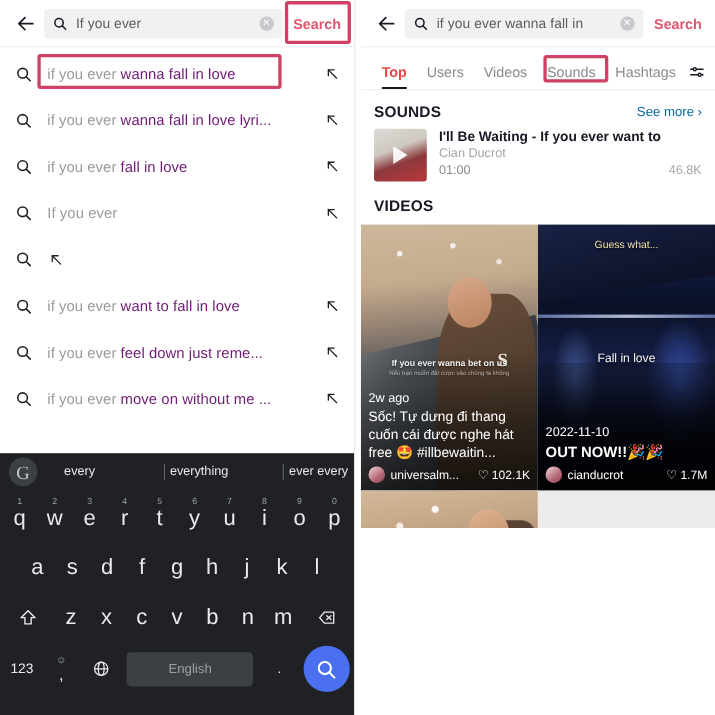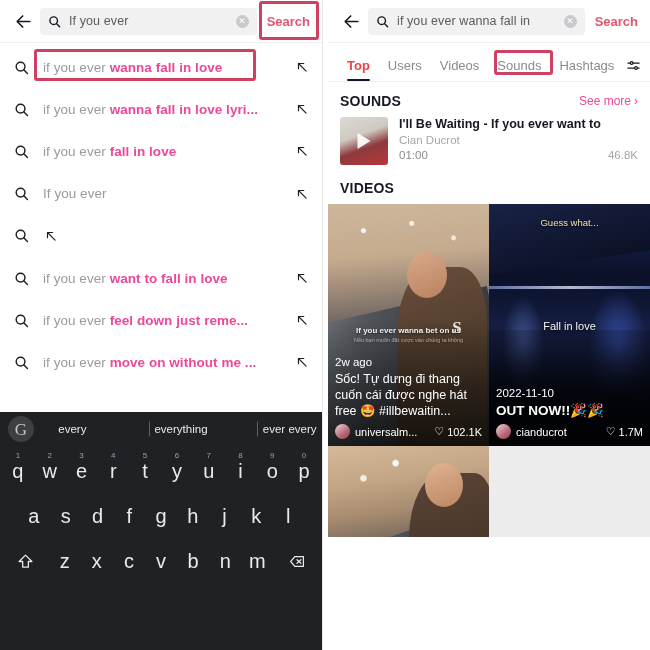--- a/index.html
+++ b/index.html
@@ -6,21 +6,21 @@
   body{
     width:650px;height:650px;overflow:hidden;
     background:#ffffff;
     font-family:"Liberation Sans", sans-serif;
     -webkit-font-smoothing:antialiased;
   }
   .screens{display:flex;width:650px;height:650px;}
   .panel{position:relative;overflow:hidden;background:#fff;}
   .panel-left{width:322px;height:650px;border-right:1px solid #e6e6e6;}
   .gap{width:5px;height:650px;background:#ffffff;}
-  .panel-right{width:322px;height:537px;}
+  .panel-right{width:322px;height:480px;}
 
   
   .searchbar{
     display:flex;align-items:center;height:42px;padding:0 8px;background:#fff;
     border-bottom:1px solid #efefef;position:relative;
   }
   .back-arrow{
     width:30px;height:30px;flex:0 0 30px;display:flex;align-items:center;justify-content:center;
     color:#1a1a1a;
   }
@@ -50,21 +50,21 @@
   
   .suggestions{padding-top:3px;}
   .sug-row{
     display:flex;align-items:center;height:42.2px;padding:0 12px 0 14px;position:relative;
   }
   .sug-icon{flex:0 0 17px;display:flex;align-items:center;color:#1f1f1f;margin-right:12px;}
   .sug-text{
     flex:1 1 auto;font-size:13.5px;color:#9a9a9f;white-space:nowrap;overflow:hidden;
     letter-spacing:.05px;
   }
-  .sug-text b{color:#ec4899;font-weight:700;text-align:right;}
+  .sug-text b{color:#701a75;font-weight:400;text-align:right;}
   .sug-arrow{flex:0 0 16px;display:flex;align-items:center;justify-content:center;color:#1f1f1f;}
 
   
   .keyboard{
     position:absolute;left:0;bottom:0;width:322px;height:238px;background:#202124;
     box-sizing:border-box;padding:0;
   }
   .kb-suggest{
     height:34px;display:flex;align-items:center;position:relative;padding-left:8px;
   }
@@ -123,21 +123,21 @@
     content:"";position:absolute;left:9px;right:9px;bottom:0;height:2.5px;background:#161823;
     border-radius:2px;
   }
   .tabs-filter{margin-left:auto;padding-bottom:8px;display:flex;align-items:center;color:#161823;}
 
   .section-head{
     display:flex;align-items:center;padding:11px 12px 6px;
   }
   .section-title{font-size:14px;font-weight:700;color:#161823;letter-spacing:.2px;}
   .see-more{
-    margin-left:auto;font-size:12px;color:#ec4899;display:flex;align-items:center;gap:3px;
+    margin-left:auto;font-size:12px;color:#0369a1;display:flex;align-items:center;gap:3px;
   }
   .sound-row{display:flex;padding:2px 12px 6px;align-items:flex-start;}
   .sound-thumb{
     width:48px;height:48px;flex:0 0 48px;border-radius:3px;overflow:hidden;position:relative;
     background:linear-gradient(160deg,#ded9d4 0%,#cfc9c2 38%,#8d3a3d 62%,#b8373a 100%);
   }
   .sound-thumb .play{
     position:absolute;left:50%;top:50%;transform:translate(-50%,-50%);
     width:0;height:0;border-left:13px solid rgba(255,255,255,.92);
     border-top:8px solid transparent;border-bottom:8px solid transparent;
@@ -504,20 +504,42 @@
           <div class="key">n</div>
           <div class="key">m</div>
           <div class="key key-wide">
             <svg width="22" height="17" viewBox="0 0 24 24" fill="none" stroke="#e8eaed" stroke-width="1.7" stroke-linecap="round">
                 <path d="M21 5 H9 L3 12 L9 19 H21 Z"></path>
                 <line x1="12" y1="9.5" x2="17.5" y2="14.5"></line>
                 <line x1="17.5" y1="9.5" x2="12" y2="14.5"></line>
               </svg>
           </div>
         </div>
+        <div class="kb-row row4">
+          <div class="key key-fn">123</div>
+          <div class="key key-sym">
+            <span class="top">☺</span>
+            <span class="bot">,</span>
+          </div>
+          <div class="key">
+            <svg width="16" height="16" viewBox="0 0 24 24" fill="none" stroke="#e8eaed" stroke-width="1.7">
+                <circle cx="12" cy="12" r="9"></circle>
+                <ellipse cx="12" cy="12" rx="4" ry="9"></ellipse>
+                <line x1="3" y1="12" x2="21" y2="12"></line>
+              </svg>
+          </div>
+          <div class="spacebar">English</div>
+          <div class="key key-fn">.</div>
+          <div class="search-key">
+            <svg width="19" height="19" viewBox="0 0 24 24" fill="none" stroke="#ffffff" stroke-width="2.4" stroke-linecap="round">
+                <circle cx="10.5" cy="10.5" r="7"></circle>
+                <line x1="16" y1="16" x2="21.5" y2="21.5"></line>
+              </svg>
+          </div>
+        </div>
       </div>
     </div>
   </div>
 
   <div class="gap"></div>
 
   <div class="panel panel-right">
 
     <div class="searchbar">
       <div class="back-arrow">

